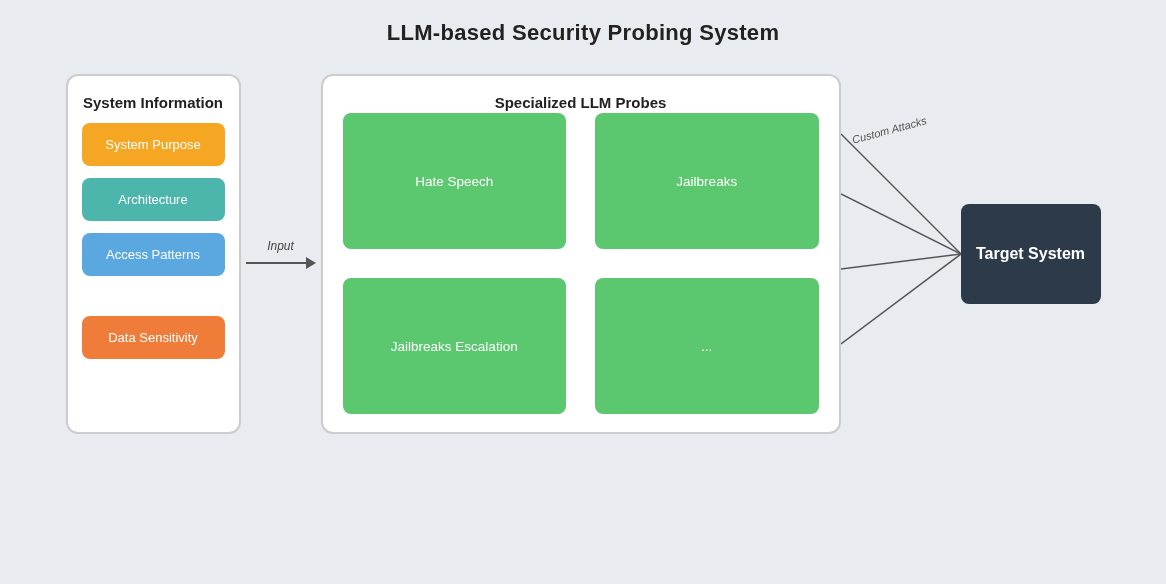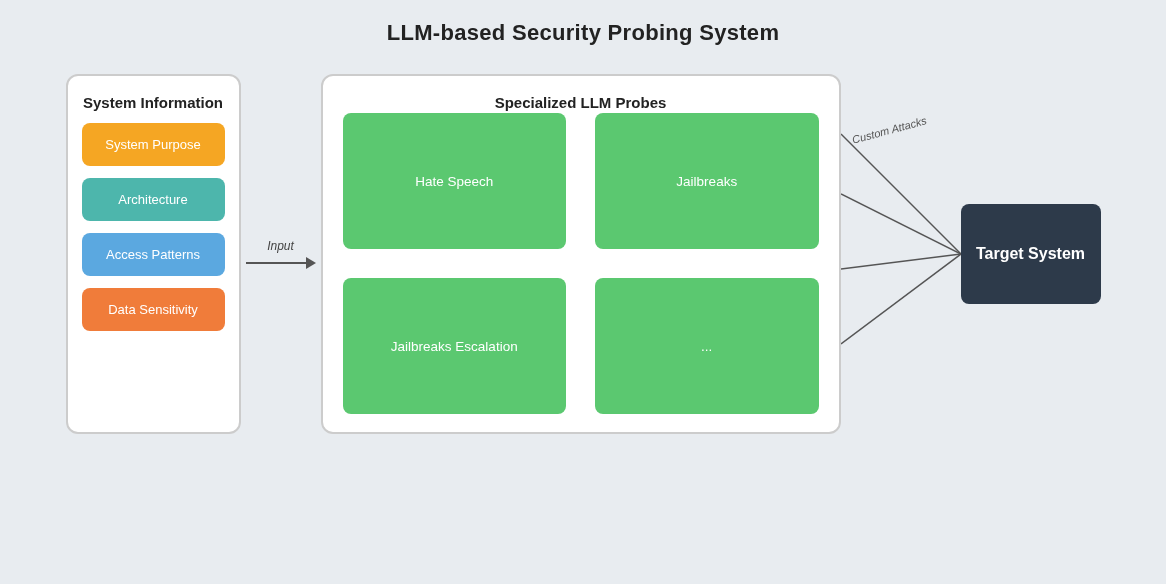--- a/index.html
+++ b/index.html
@@ -68,21 +68,21 @@
       padding: 14px 10px;
       text-align: center;
       font-size: 13px;
       font-weight: 500;
       color: #fff;
     }
 
     .card-yellow { background: #f5a623; }
     .card-teal   { background: #4db6ac; }
     .card-blue   { background: #5ba8e0; }
-    .card-orange { background: #f07c3a; }
+    .card-orange { background: #f07c3a; margin-top: 28px; }
 
     
     .arrow-section {
       display: flex;
       flex-direction: column;
       align-items: center;
       justify-content: flex-end;
       width: 80px;
       position: relative;
     }

